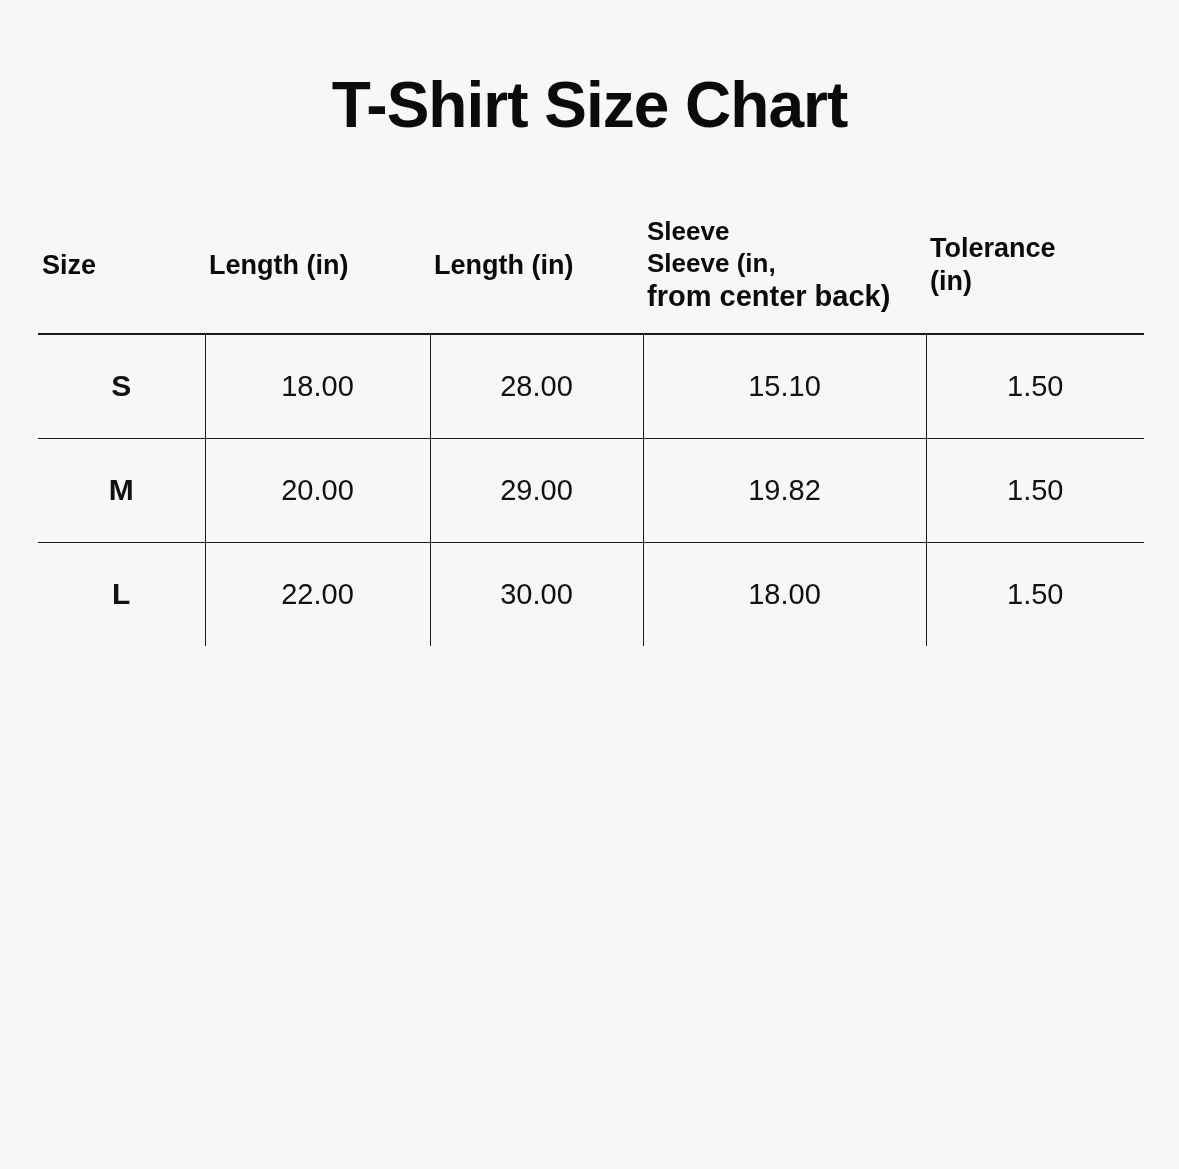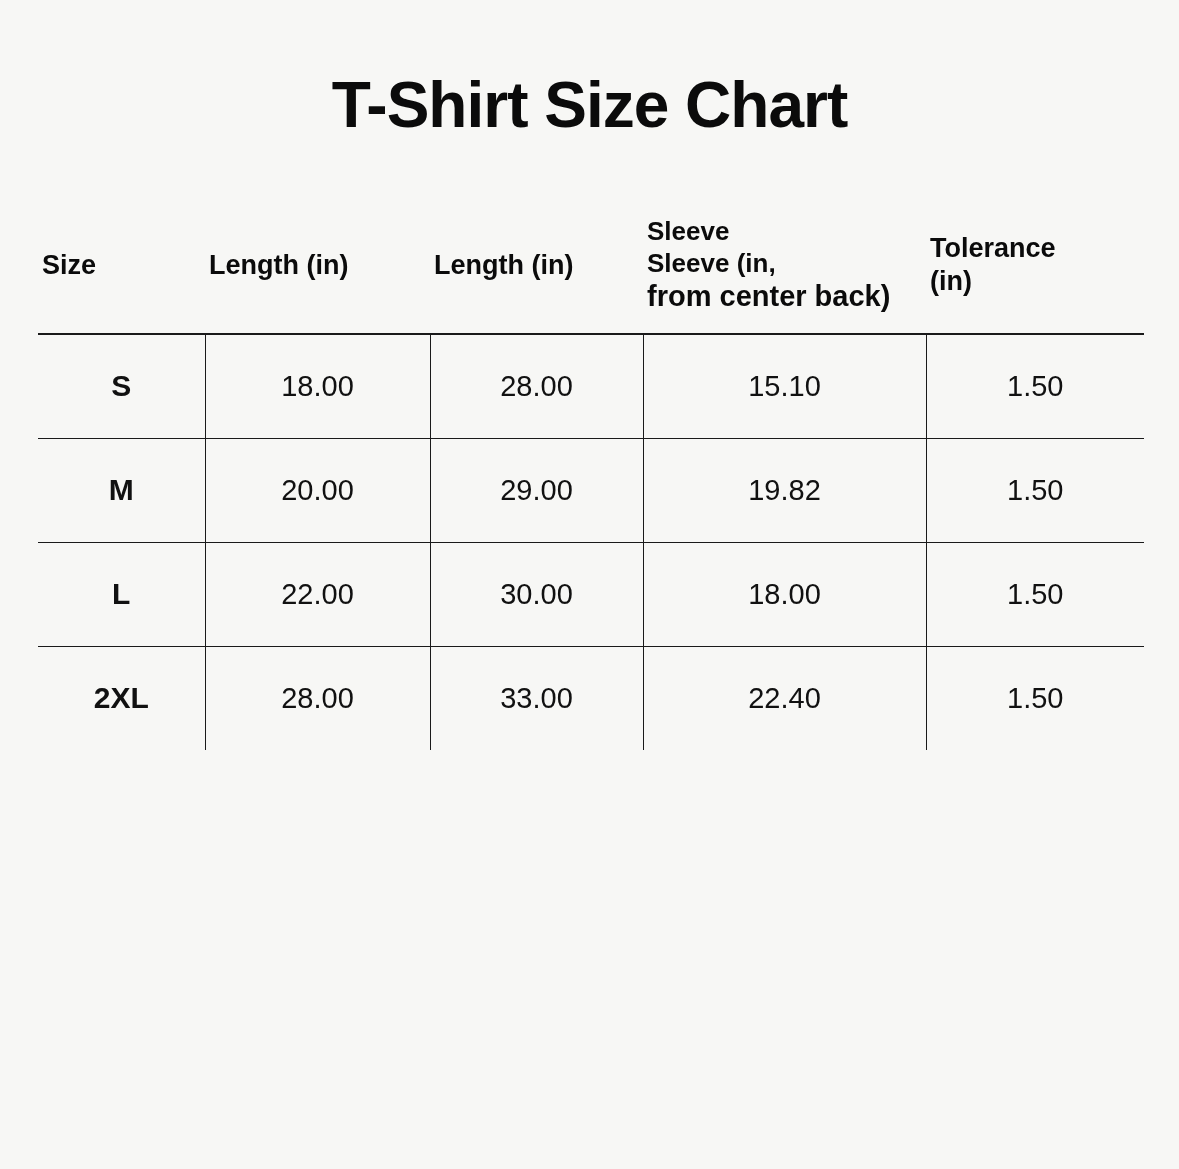--- a/index.html
+++ b/index.html
@@ -133,24 +133,17 @@
           <td>19.82</td>
           <td>1.50</td>
         </tr>
         <tr>
           <td class="size-cell">L</td>
           <td>22.00</td>
           <td>30.00</td>
           <td>18.00</td>
           <td>1.50</td>
         </tr>
-        <tr>
-          <td class="size-cell">2XL</td>
-          <td>28.00</td>
-          <td>33.00</td>
-          <td>22.40</td>
-          <td>1.50</td>
-        </tr>
       </tbody>
     </table>
   </div>
 
 </div>
 
 </body></html>

